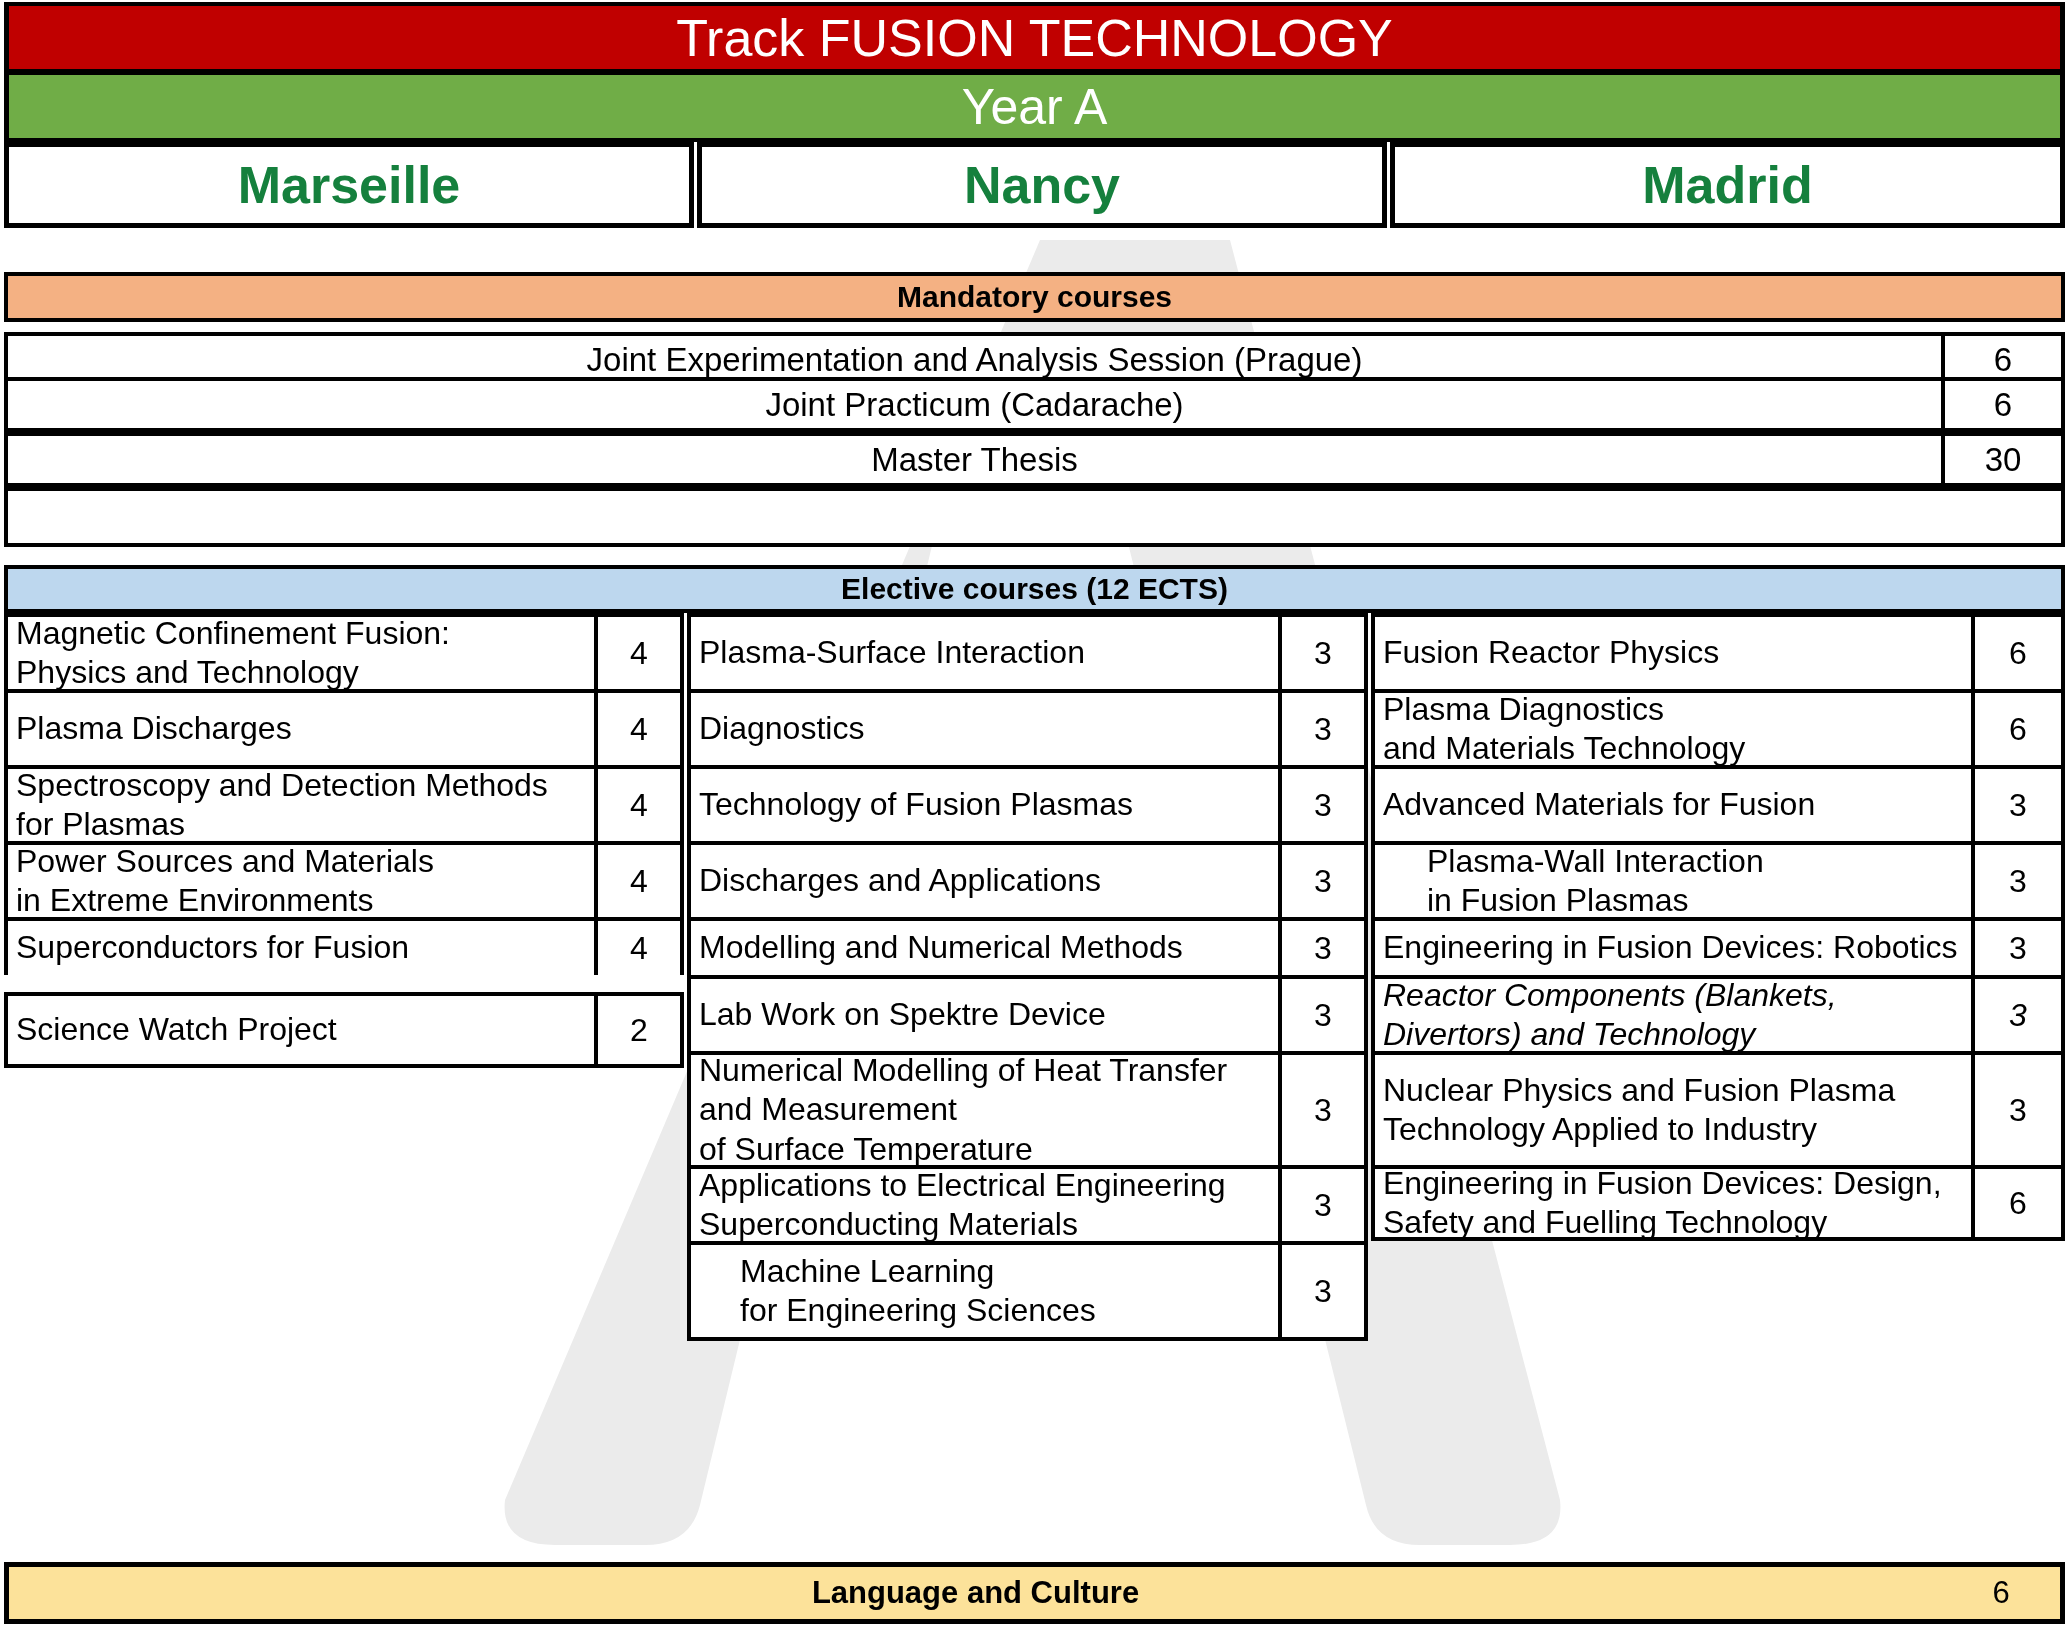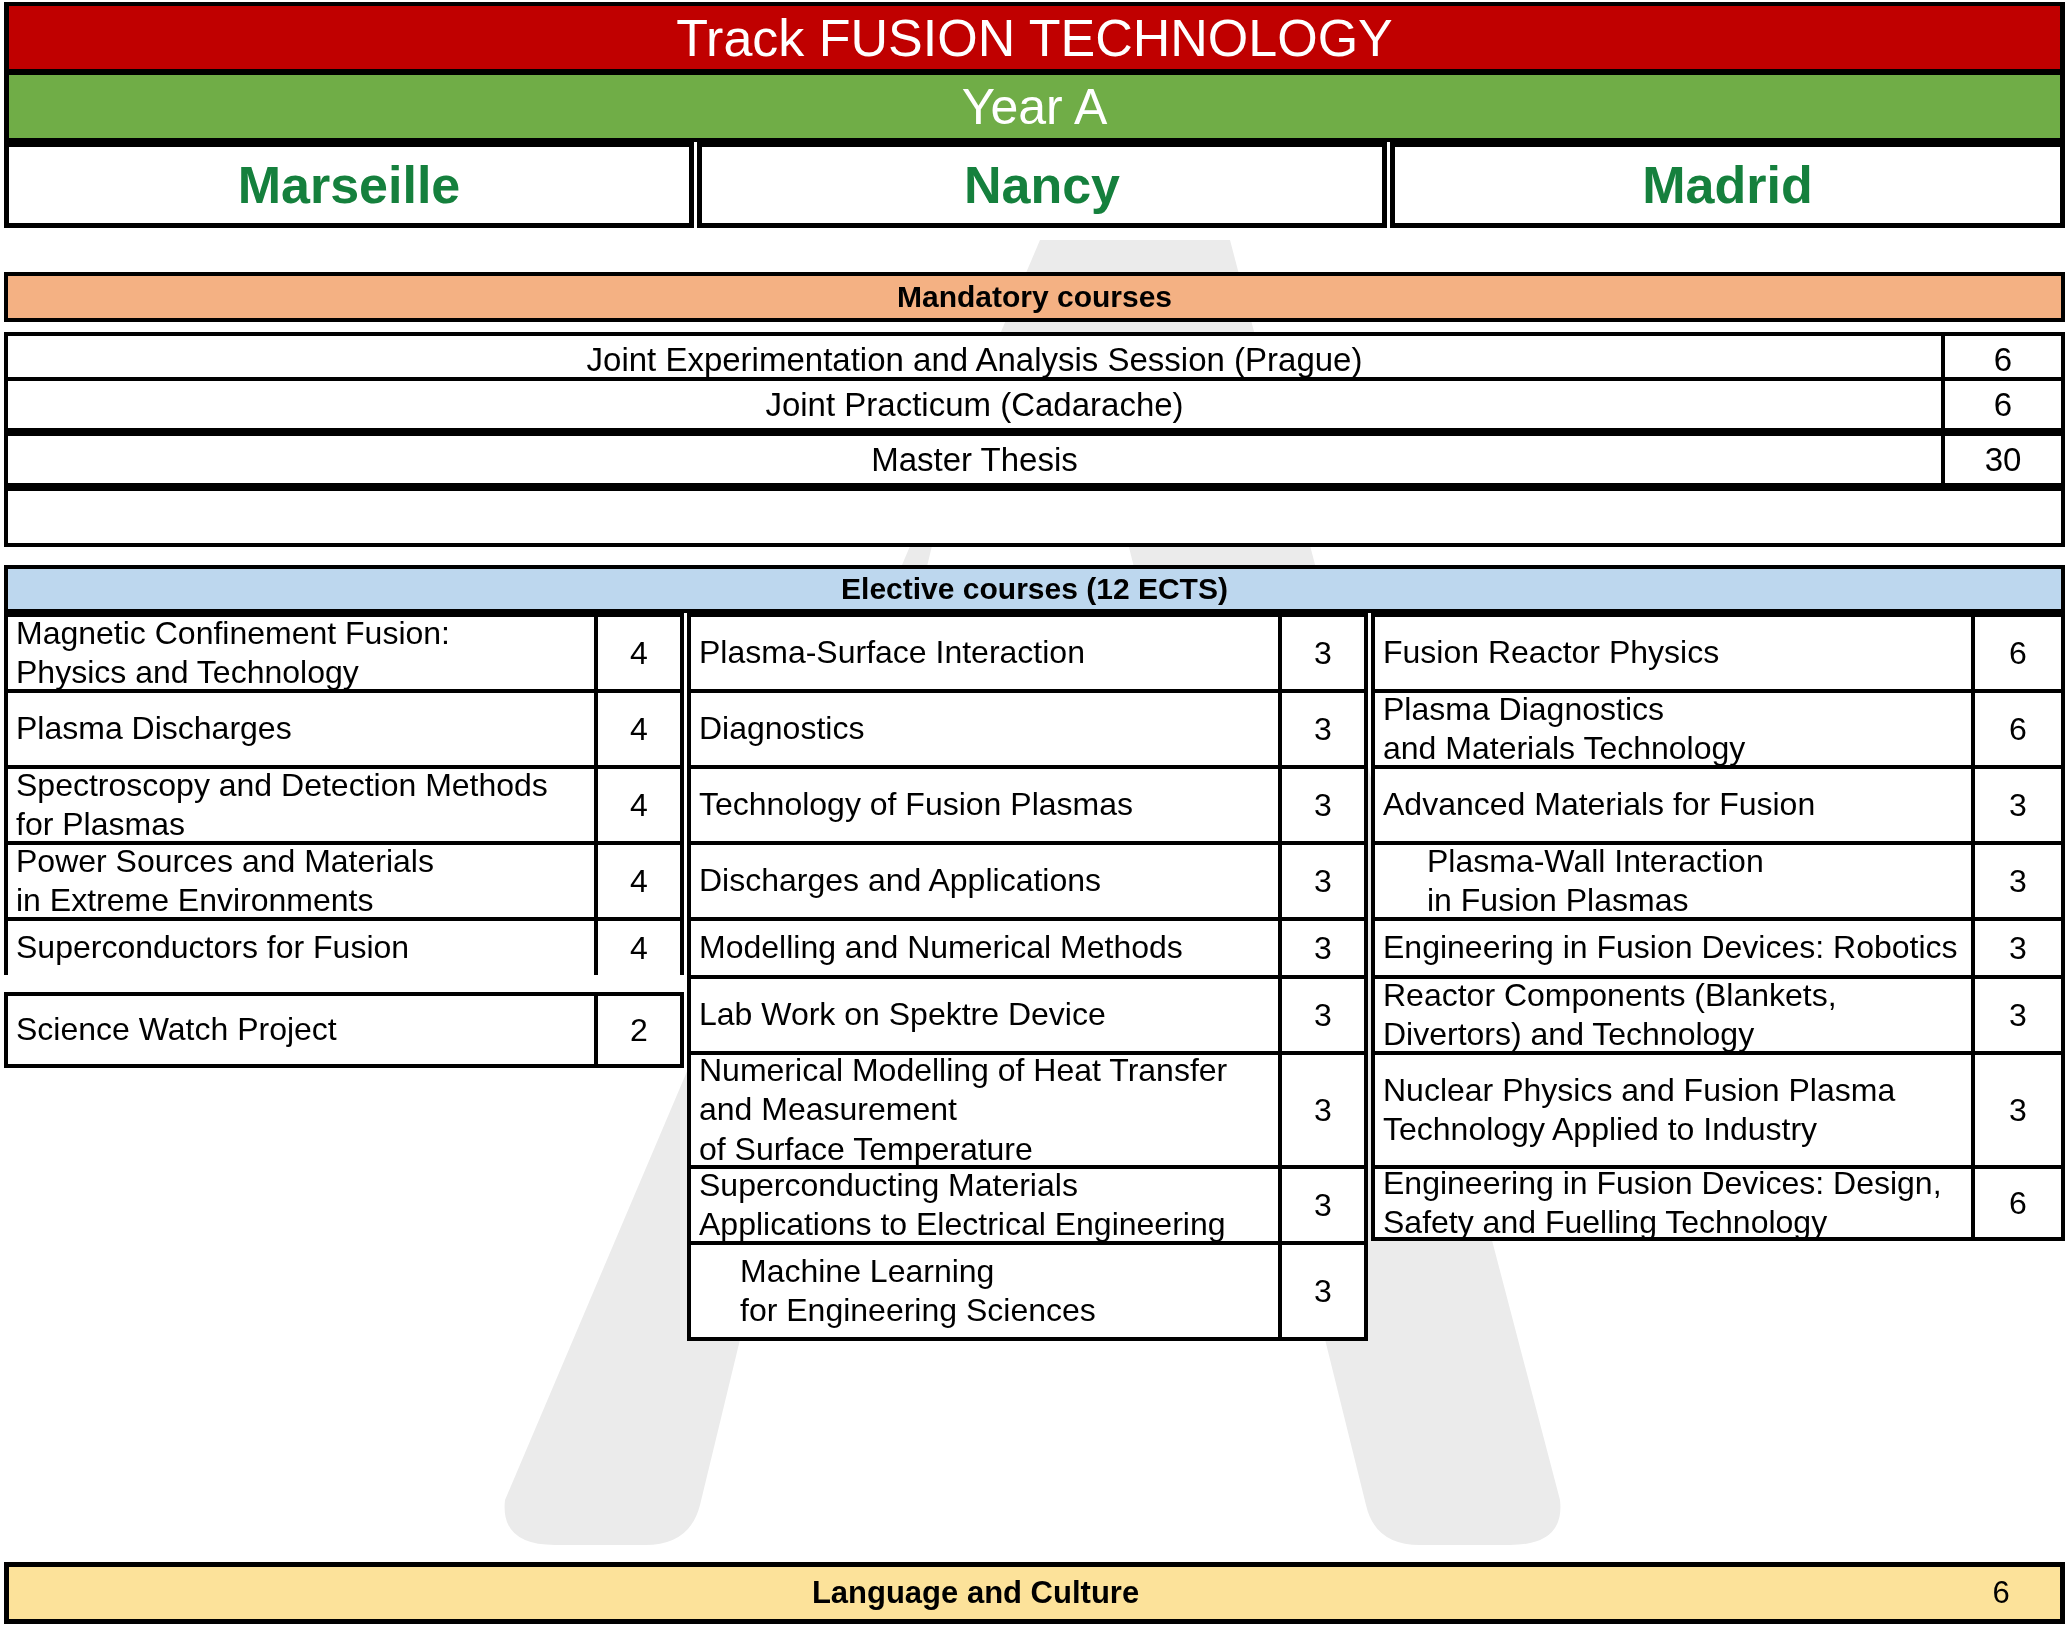--- a/index.html
+++ b/index.html
@@ -311,22 +311,22 @@
         <div class="ecourse-row" style="height: 114px;">
           <div class="ecourse-name">
             <span>Numerical Modelling of Heat Transfer</span>
             <span>and Measurement</span>
             <span>of Surface Temperature</span>
           </div>
           <div class="ecourse-ects">3</div>
         </div>
         <div class="ecourse-row" style="height: 76px;">
           <div class="ecourse-name">
+            <span>Applications to Electrical Engineering</span>
             <span>Superconducting Materials</span>
-            <span>Applications to Electrical Engineering</span>
           </div>
           <div class="ecourse-ects">3</div>
         </div>
         <div class="ecourse-row" style="height: 100px; padding-left: 41px;">
           <div class="ecourse-name">
             <span>Machine Learning</span>
             <span>for Engineering Sciences</span>
           </div>
           <div class="ecourse-ects">3</div>
         </div>
@@ -357,21 +357,21 @@
             <span>in Fusion Plasmas</span>
           </div>
           <div class="ecourse-ects">3</div>
         </div>
         <div class="ecourse-row" style="height: 58px;">
           <div class="ecourse-name">
             <span>Engineering in Fusion Devices: Robotics</span>
           </div>
           <div class="ecourse-ects">3</div>
         </div>
-        <div class="ecourse-row" style="height: 76px;">
+        <div class="ecourse-row" style="height: 76px; font-style: italic;">
           <div class="ecourse-name">
             <span>Reactor Components (Blankets,</span>
             <span>Divertors) and Technology</span>
           </div>
           <div class="ecourse-ects">3</div>
         </div>
         <div class="ecourse-row" style="height: 114px;">
           <div class="ecourse-name">
             <span>Nuclear Physics and Fusion Plasma</span>
             <span>Technology Applied to Industry</span>

